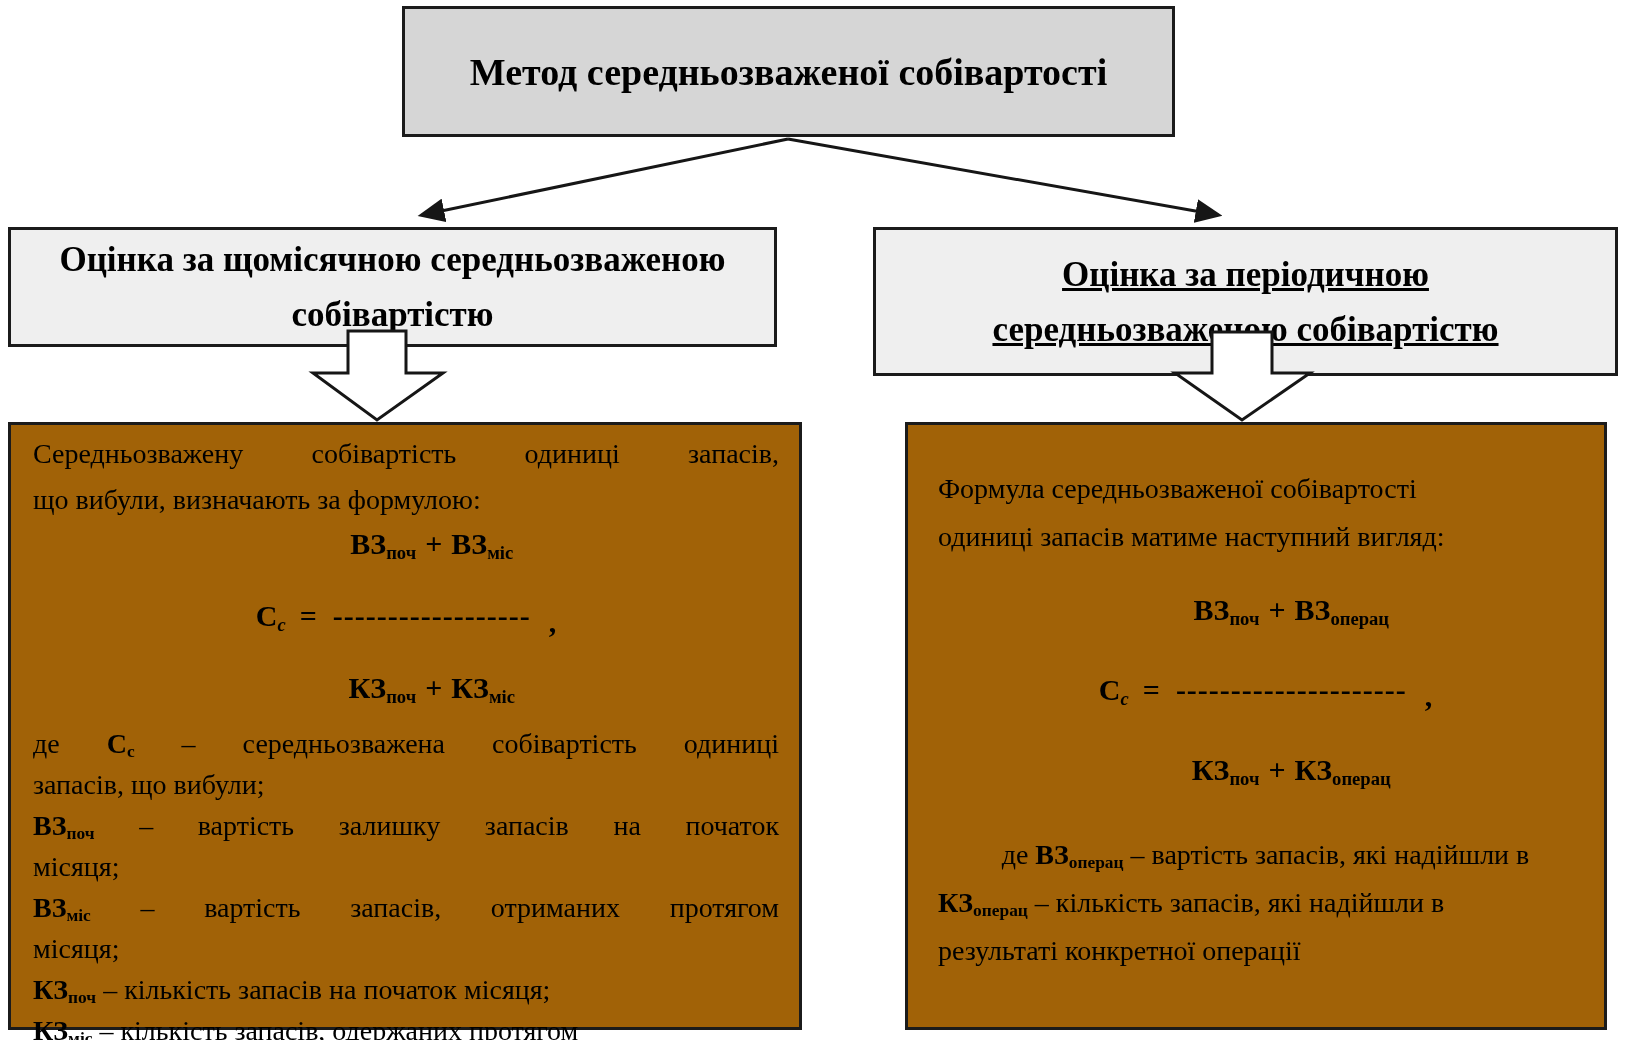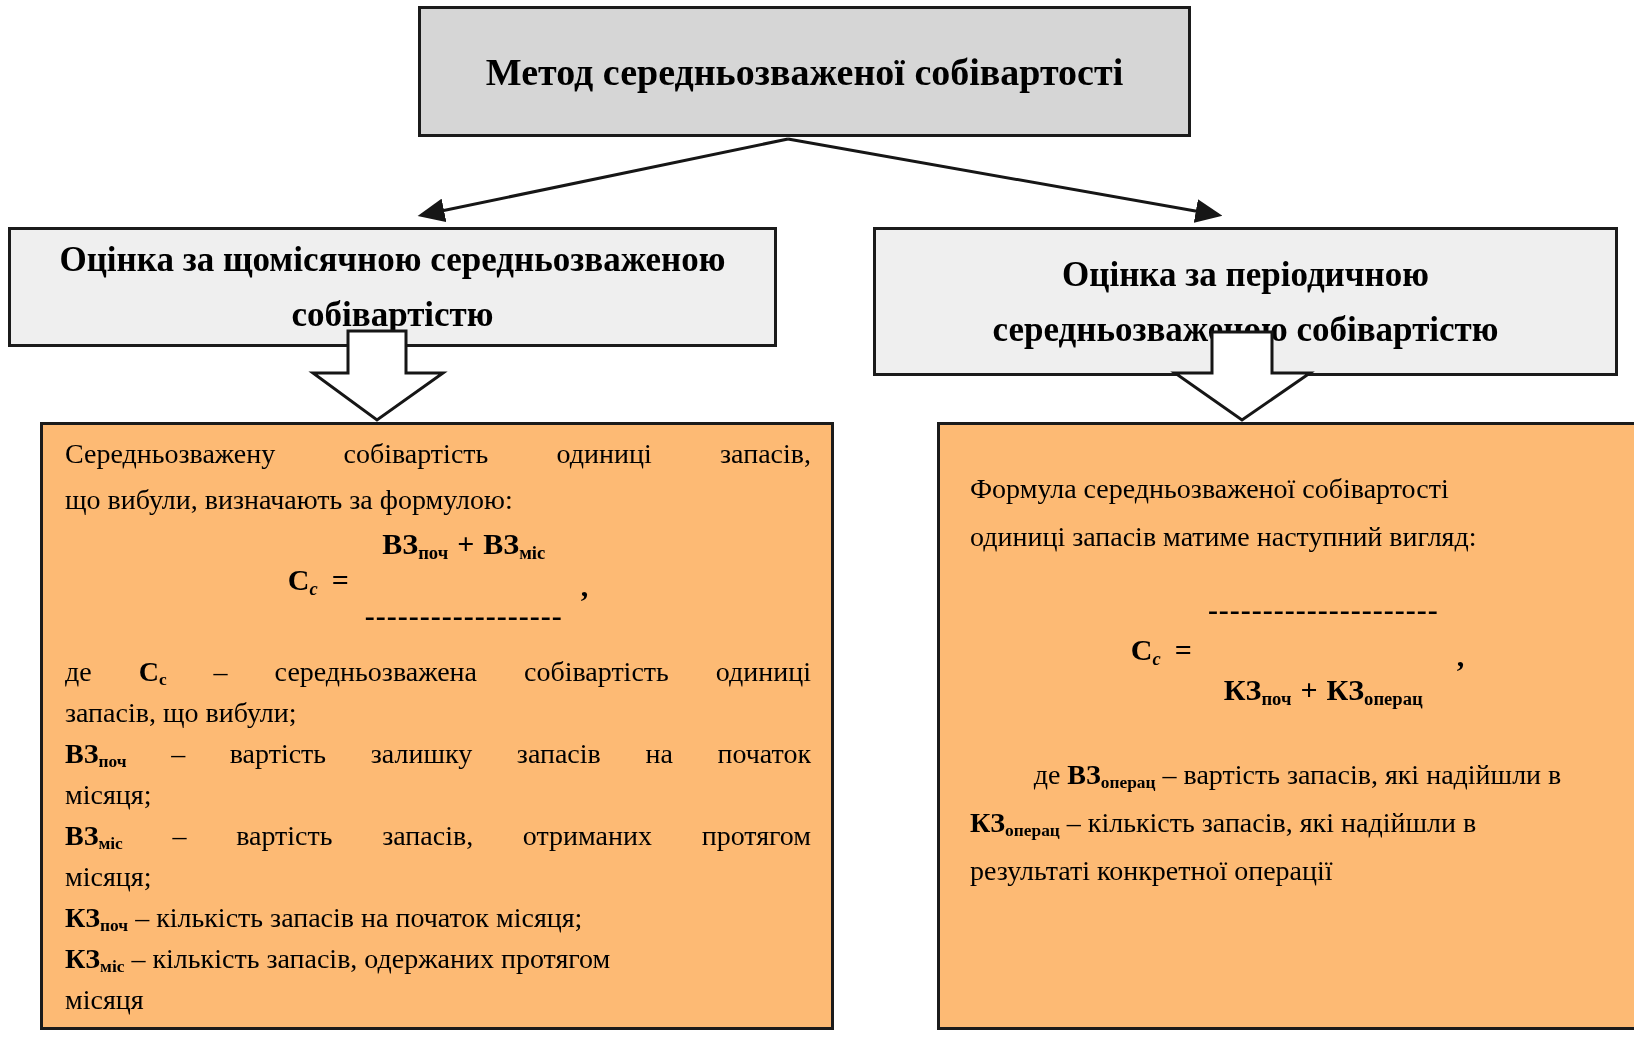--- a/index.html
+++ b/index.html
@@ -9,30 +9,30 @@
     background:#ffffff;
     font-family:"Liberation Serif","DejaVu Serif",serif;
     color:#000;
     overflow:hidden;
   }
   .box{position:absolute;box-sizing:border-box;border:3px solid #1b1b1b;}
   .root-box{
     left:402px;top:6px;width:773px;height:131px;
     background:#d6d6d6;
     display:flex;align-items:center;justify-content:center;
-    font-size:38px;font-weight:bold;margin-left:16px;
+    font-size:38px;font-weight:bold;
   }
   .header-box{
     background:#efefef;
     display:flex;flex-direction:column;align-items:center;justify-content:center;
     font-size:35px;font-weight:bold;line-height:55px;text-align:center;
   }
   .header-left{left:8px;top:227px;width:769px;height:120px;}
-  .header-right{left:873px;top:227px;width:745px;height:149px;}
-  .detail-box{background:#fdba74;font-size:28px;margin-left:32px;}
+  .header-right{left:873px;top:227px;width:745px;height:149px;text-decoration:underline;}
+  .detail-box{background:#a16207;font-size:28px;}
   .detail-left{left:8px;top:422px;width:794px;height:608px;padding:6px 20px 0 22px;}
   .detail-right{left:905px;top:422px;width:702px;height:608px;padding:40px 11px 0 30px;}
   .line{line-height:41px;}
   .detail-left .intro .line{line-height:46px;}
   .j{text-align:justify;text-align-last:justify;}
   .ctr{text-align:center;}
   b{font-weight:bold;}
   sub{
     font-size:0.62em;font-weight:bold;line-height:0;
     vertical-align:-0.25em;
@@ -81,20 +81,21 @@
     <div class="intro">
       <div class="line j">Середньозважену собівартість одиниці запасів,</div>
       <div class="line">що вибули, визначають за формулою:</div>
     </div>
 
     <div class="formula">
       <span class="f-lhs"><b>С</b><sub class="it">с</sub><span class="f-eq">=</span></span>
       <span class="f-frac">
         <span class="f-row"><b>ВЗ</b><sub>поч</sub><b class="f-plus">+</b><b>ВЗ</b><sub>міс</sub></span>
         <span class="f-row f-dash">------------------</span>
+        <span class="f-row"><b>КЗ</b><sub>поч</sub><b class="f-plus">+</b><b>КЗ</b><sub>міс</sub></span>
       </span>
       <span class="f-comma">,</span>
     </div>
 
     <div class="defs-left">
       <div class="line j"><span>де </span><b><span>С</span><sub>с</sub></b><span> – середньозважена собівартість одиниці</span></div>
       <div class="line">запасів, що вибули;</div>
 
       <div class="line j"><b><span>ВЗ</span><sub>поч</sub></b><span> – вартість залишку запасів на початок</span></div>
       <div class="line">місяця;</div>
@@ -111,20 +112,21 @@
 
   <div class="box detail-box detail-right">
     <div class="intro-right">
       <div class="line">Формула середньозваженої собівартості</div>
       <div class="line">одиниці запасів матиме наступний вигляд:</div>
     </div>
 
     <div class="formula">
       <span class="f-lhs"><b>С</b><sub class="it">с</sub><span class="f-eq">=</span></span>
       <span class="f-frac">
+        <span class="f-row"><b>ВЗ</b><sub>поч</sub><b class="f-plus">+</b><b>ВЗ</b><sub>операц</sub></span>
         <span class="f-row f-dash">---------------------</span>
         <span class="f-row"><b>КЗ</b><sub>поч</sub><b class="f-plus">+</b><b>КЗ</b><sub>операц</sub></span>
       </span>
       <span class="f-comma">,</span>
     </div>
 
     <div class="defs-right">
       <div class="line ctr"><span>де </span><b><span>ВЗ</span><sub>операц</sub></b><span> – вартість запасів, які надійшли в</span></div>
 
       <div class="line"><b><span>КЗ</span><sub>операц</sub></b><span> – кількість запасів, які надійшли в</span></div>

